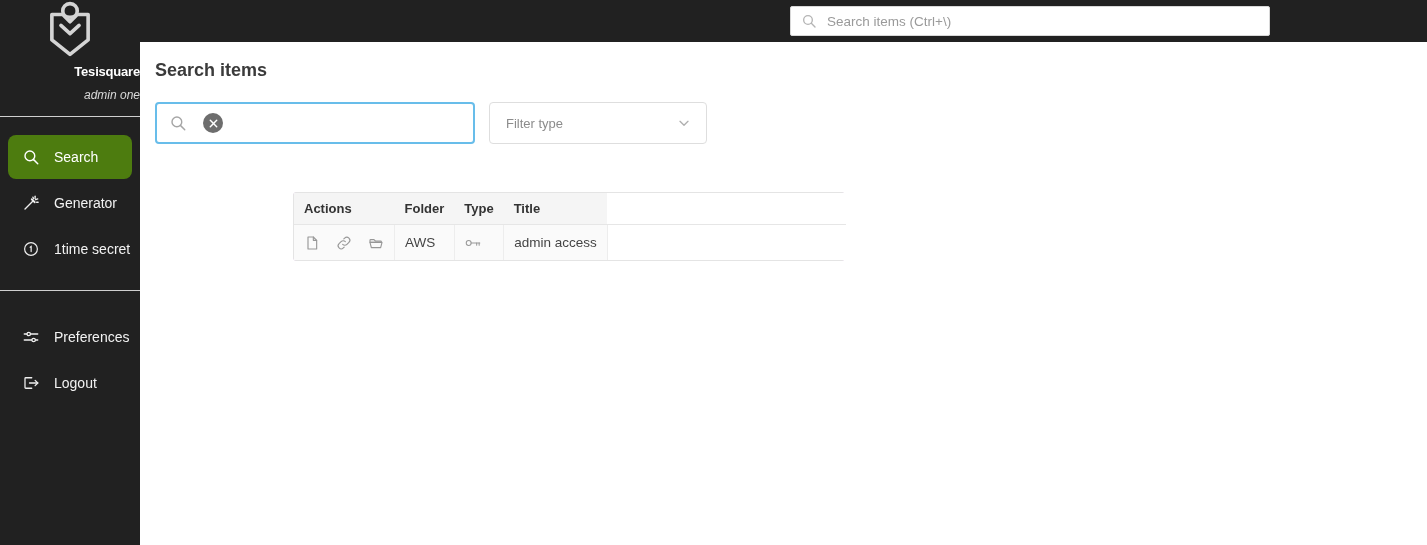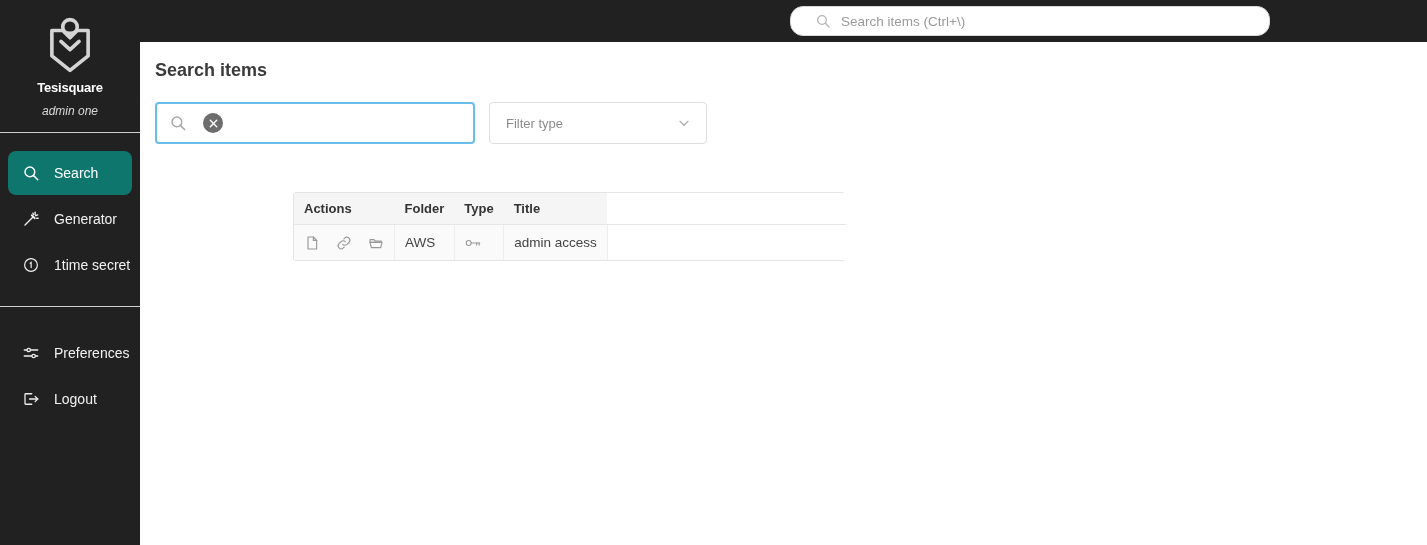--- a/index.html
+++ b/index.html
@@ -15,39 +15,39 @@
   .topbar {
     position: absolute; left: 0; top: 0;
     width: 1427px; height: 42px;
     background: #212121;
   }
   .topsearch {
     position: absolute; left: 790px; top: 6px;
     width: 480px; height: 30px;
     background: #ffffff;
     border: 1px solid #d8d8d8;
-    border-radius: 13px;
+    border-radius: 2px;
     display: flex; align-items: center;
-    padding: 0 24px;
+    padding: 0 10px;
   }
   .topsearch .ic { width: 16px; height: 16px; flex: 0 0 16px; margin-right: 10px; opacity: .55; }
   .topsearch input {
     border: none; outline: none; background: transparent;
     font-family: "Liberation Sans", sans-serif;
     font-size: 13.5px; color: #333; width: 100%;
   }
   .topsearch input::placeholder { color: #9a9a9a; }
 
   
   .sidebar {
     position: absolute; left: 0; top: 0;
     width: 140px; height: 545px;
     background: #212121;
   }
-  .brand { padding-top: 16px; text-align: center; }
+  .brand { padding-top: 0; text-align: right; }
   .brand .logo { width: 58px; height: 58px; margin: 0 auto; display:block; }
   .brand .name {
     margin-top: 6px;
     font-size: 13px; font-weight: bold; color: #ffffff;
     letter-spacing: -.2px;
   }
   .brand .user {
     margin-top: 9px;
     font-size: 12px; font-style: italic; color: #d9d9d9;
   }
@@ -58,21 +58,21 @@
     display: flex; align-items: center;
     height: 44px;
     margin: 2px 8px;
     padding-left: 14px;
     border-radius: 8px;
     color: #f2f2f2;
     font-size: 14px;
     cursor: pointer;
   }
   .navitem .nic { width: 18px; height: 18px; flex: 0 0 18px; margin-right: 14px; }
-  .navitem.active { background: #0f766e; color: #ffffff; }
+  .navitem.active { background: #4d7c0f; color: #ffffff; }
   .navgroup.bottom { padding-top: 22px; }
 
   
   .main { position: absolute; left: 140px; top: 42px; width: 1287px; height: 503px; background:#fff; }
   .page-title {
     position: absolute; left: 15px; top: 18px;
     font-size: 18px; font-weight: bold; color: #3b3b3b;
   }
   .controls { position: absolute; left: 15px; top: 60px; display: flex; align-items: flex-start; }
   .searchbox {

